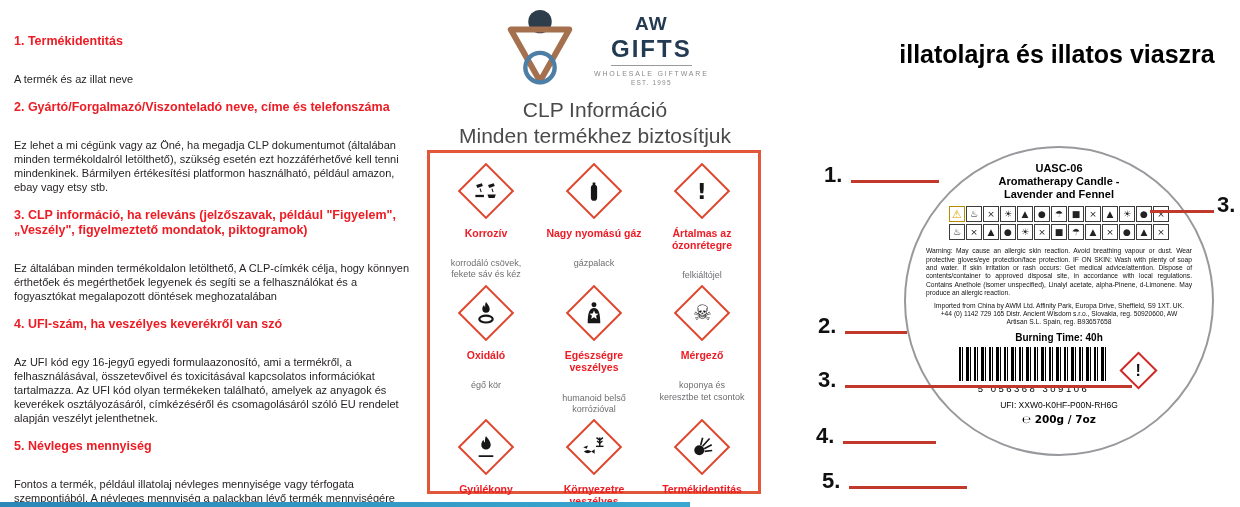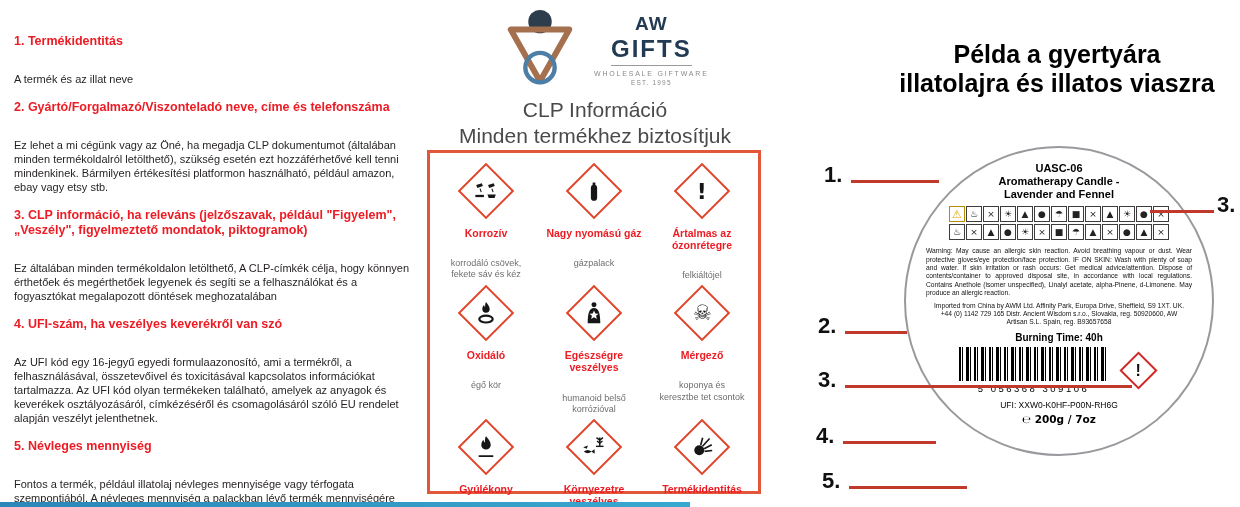--- a/index.html
+++ b/index.html
@@ -241,21 +241,20 @@
           </g>
         </svg>
     </div>
     <div class="picto-name">Termékidentitás</div>
     <div class="picto-desc">robbanó bomba</div>
   </div>
 
 </div>
 
 <div class="right-title">
-  <div>Példa a gyertyára</div>
   <div>illatolajra és illatos viaszra</div>
 </div>
 
 <div class="label-circle">
   <div class="lc-code">UASC-06</div>
   <div class="lc-name">Aromatherapy Candle -</div>
   <div class="lc-name">Lavender and Fennel</div>
 
   <div class="safety-strip">
     <div class="safety-row first">

